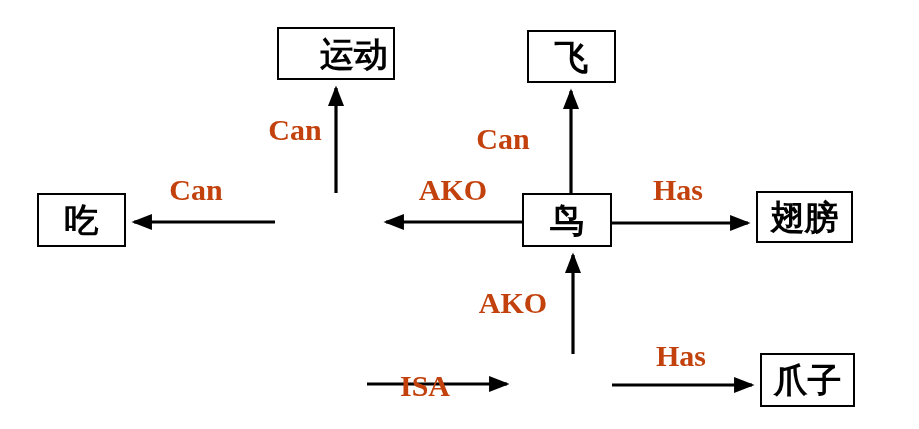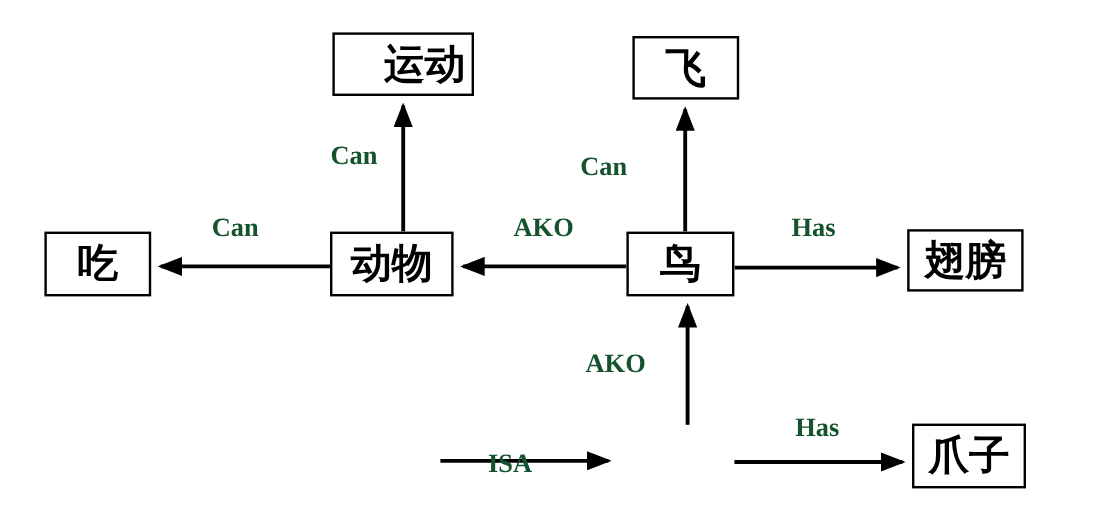--- a/index.html
+++ b/index.html
@@ -29,22 +29,22 @@
     font-size: 34px;
     color: #000000;
     line-height: 1;
     white-space: nowrap;
   }
   .edge-label {
     position: absolute;
     transform: translate(-50%, -50%);
     font-family: "Liberation Serif", serif;
     font-weight: 700;
-    font-size: 22px;
-    color: #14532d;
+    font-size: 30px;
+    color: #c2410c;
     line-height: 1;
     white-space: nowrap;
   }
   
   #node-yundong   { left: 277px; top:  27px; width: 118px; height: 53px; padding-left: 36px; }
   #node-fei       { left: 527px; top:  30px; width:  89px; height: 53px; }
   #node-chi       { left:  37px; top: 193px; width:  89px; height: 54px; }
   #node-dongwu    { left: 275px; top: 193px; width: 103px; height: 54px; }
   #node-niao      { left: 522px; top: 193px; width:  90px; height: 54px; }
   #node-chibang   { left: 756px; top: 191px; width:  97px; height: 52px; }
@@ -78,21 +78,20 @@
     <line x1="522" y1="222" x2="386" y2="222" stroke="#000000" stroke-width="3.2" marker-end="url(#arrowhead)"></line>
     <line x1="612" y1="223" x2="748" y2="223" stroke="#000000" stroke-width="3.2" marker-end="url(#arrowhead)"></line>
     <line x1="573" y1="354" x2="573" y2="255" stroke="#000000" stroke-width="3.2" marker-end="url(#arrowhead)"></line>
     <line x1="367" y1="384" x2="507" y2="384" stroke="#000000" stroke-width="3.2" marker-end="url(#arrowhead)"></line>
     <line x1="612" y1="385" x2="752" y2="385" stroke="#000000" stroke-width="3.2" marker-end="url(#arrowhead)"></line>
   </svg>
 
   <div class="node" id="node-yundong">运动</div>
   <div class="node" id="node-fei">飞</div>
   <div class="node" id="node-chi">吃</div>
-  <div class="node" id="node-dongwu">动物</div>
   <div class="node" id="node-niao">鸟</div>
   <div class="node" id="node-chibang">翅膀</div>
   <div class="node" id="node-zhuazi">爪子</div>
 
   <div class="edge-label" id="lbl-can-dongwu-yundong">Can</div>
   <div class="edge-label" id="lbl-can-niao-fei">Can</div>
   <div class="edge-label" id="lbl-can-dongwu-chi">Can</div>
   <div class="edge-label" id="lbl-ako-niao-dongwu">AKO</div>
   <div class="edge-label" id="lbl-has-niao-chibang">Has</div>
   <div class="edge-label" id="lbl-ako-maque-niao">AKO</div>

